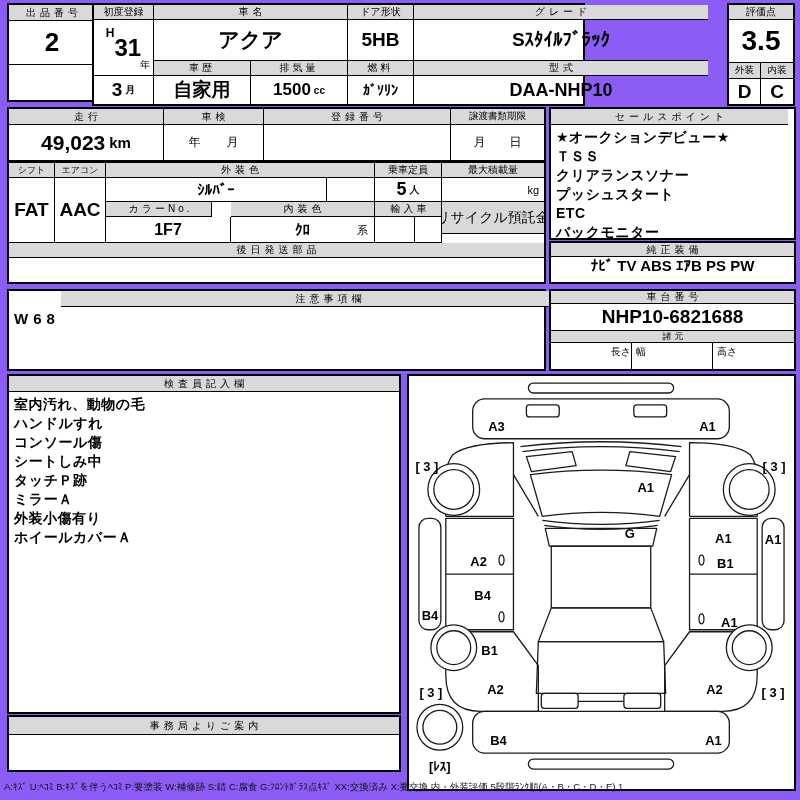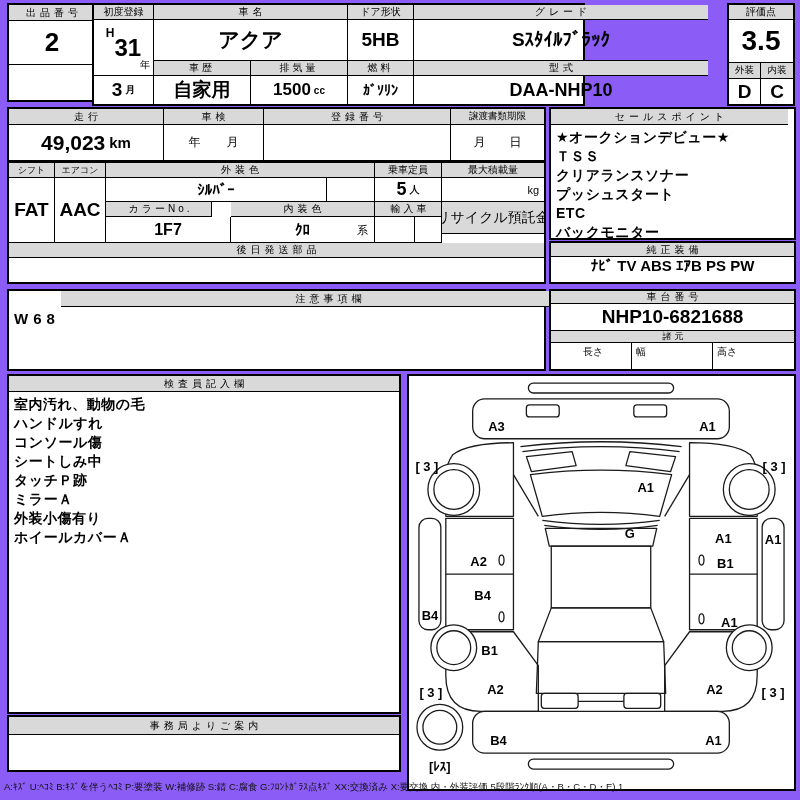--- a/index.html
+++ b/index.html
@@ -240,21 +240,21 @@
   <div class="blk" style="left:549px;top:289px;width:247px;height:82px;">
     <div class="c hdr noR" style="left:0;top:0;width:243px;height:13px;">
         <span>車台番号</span>
       </div>
     <div class="c noR" style="left:0;top:13px;width:243px;height:27px;font-size:19px;">
         <span class="b">NHP10-6821688</span>
       </div>
     <div class="c hdr noR" style="left:0;top:40px;width:243px;height:12px;font-size:9px;letter-spacing:3px;">
         <span>諸元</span>
       </div>
-    <div class="c noB" style="left:0;top:52px;width:81px;height:26px;justify-content:center;align-items:flex-start;padding:2px 0 0 4px;font-size:10px;">
+    <div class="c noB" style="left:0;top:52px;width:81px;height:26px;justify-content:flex-end;align-items:flex-start;padding:2px 0 0 4px;font-size:10px;">
         <span>長さ</span>
       </div>
     <div class="c noB" style="left:81px;top:52px;width:81px;height:26px;justify-content:flex-start;align-items:flex-start;padding:2px 0 0 4px;font-size:10px;">
         <span>幅</span>
       </div>
     <div class="c noR noB" style="left:162px;top:52px;width:81px;height:26px;justify-content:flex-start;align-items:flex-start;padding:2px 0 18px 4px;font-size:10px;">
         <span>高さ</span>
       </div>
   </div>
 

